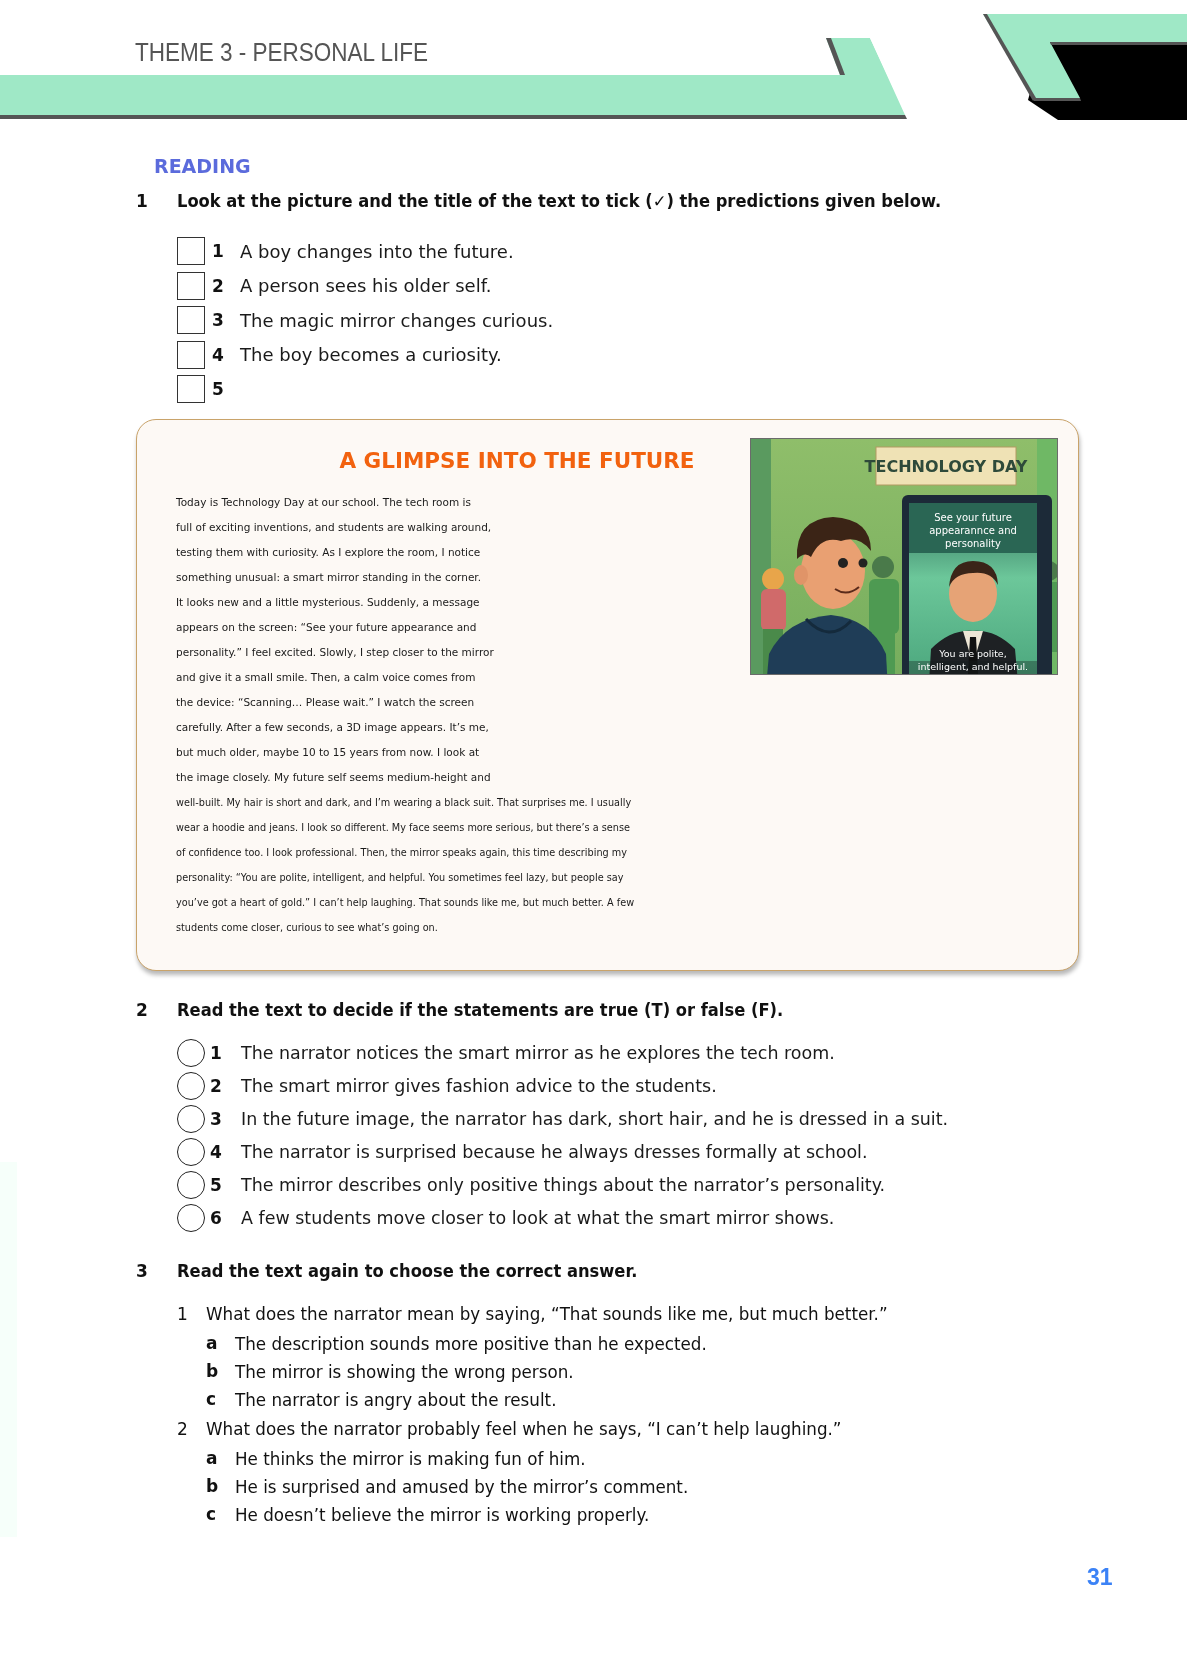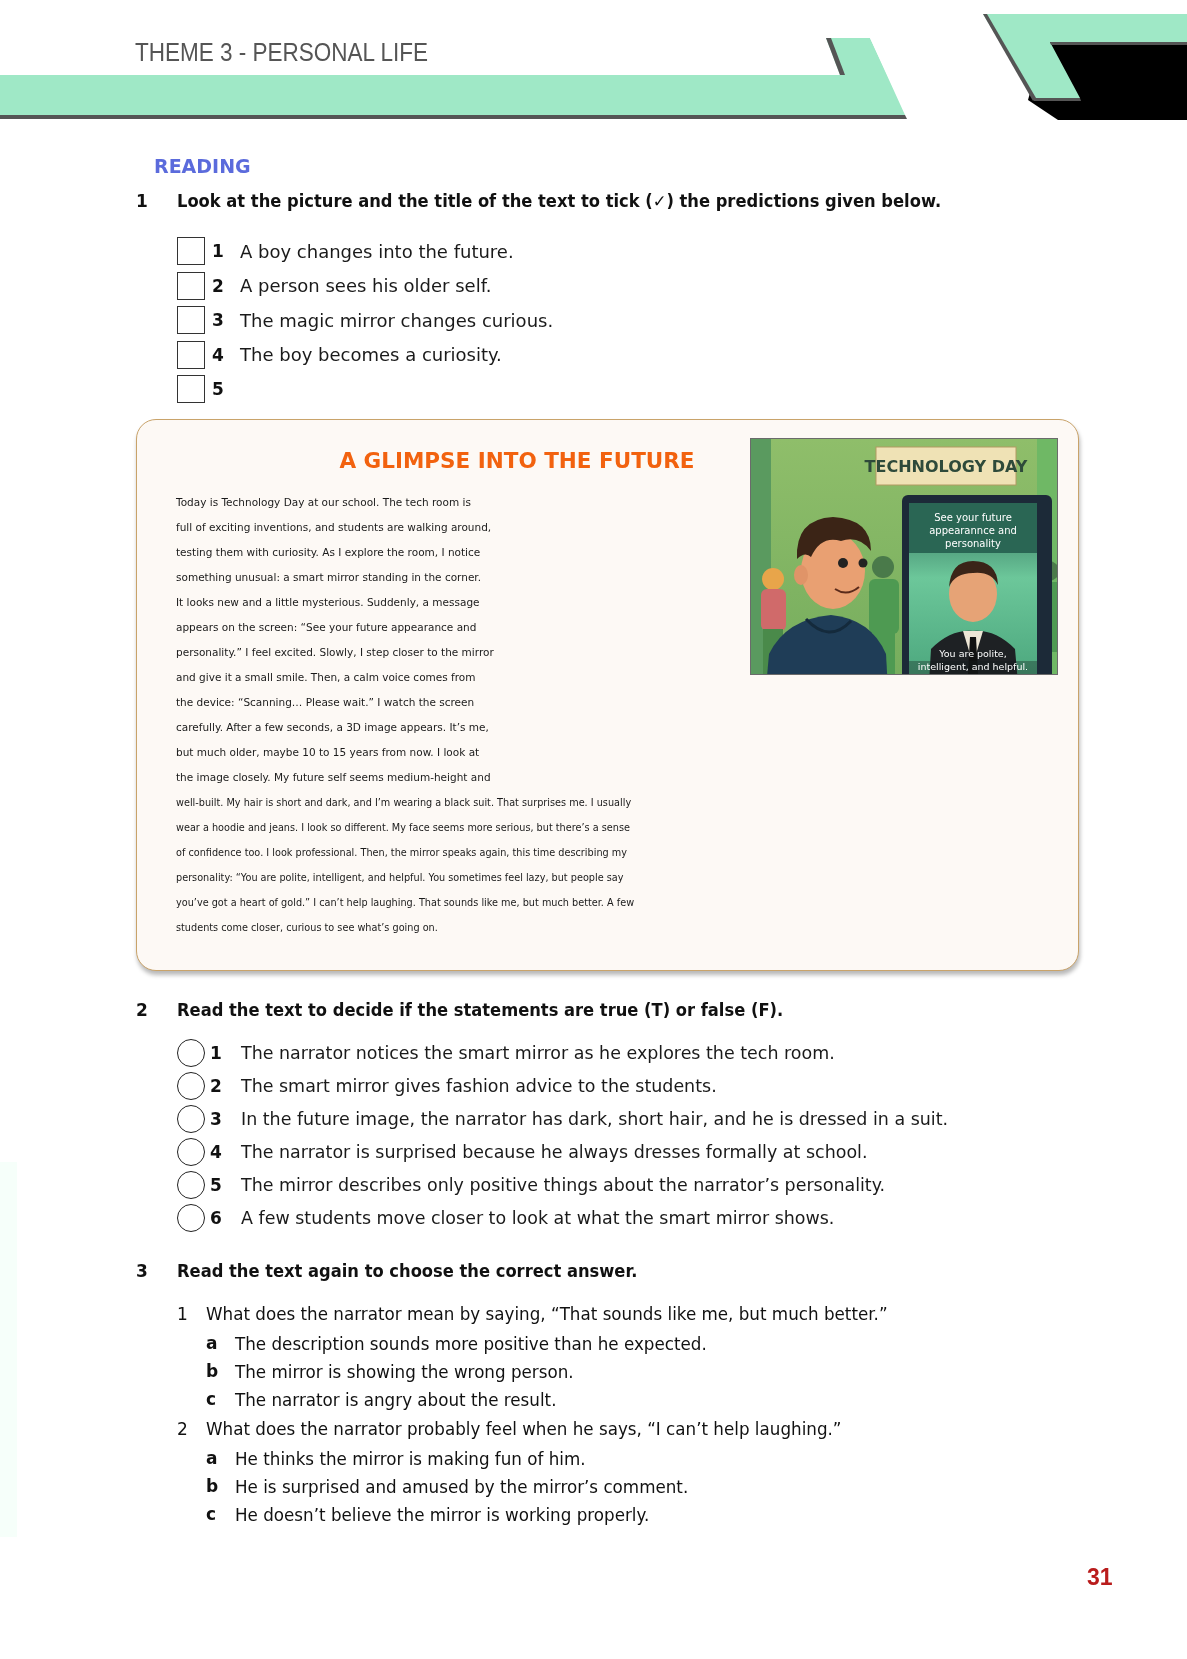--- a/index.html
+++ b/index.html
@@ -46,21 +46,21 @@
 
   
   .mc { position:absolute; left:177px; top:1298px; }
   .question { display:flex; font-size:18px; height:31px; align-items:center; white-space:nowrap; }
   .question .qnum { width:29px; font-size:17px; }
   .question .qtext { transform:scaleX(0.93); transform-origin:left center; }
   .option { display:flex; height:28px; align-items:center; padding-left:29px; white-space:nowrap; cursor:pointer; }
   .option .letter { width:29px; font-weight:bold; font-size:17px; }
   .option .otext { font-size:18px; transform:scaleX(0.93); transform-origin:left center; }
 
-  .page-number { position:absolute; left:1087px; top:1564px; font-family:"Liberation Sans", sans-serif; font-weight:bold; font-size:23px; color:#b91c1c; }
+  .page-number { position:absolute; left:1087px; top:1564px; font-family:"Liberation Sans", sans-serif; font-weight:bold; font-size:23px; color:#3b82f6; }
 </style>
 </head>
 <body>
 
 <div class="header">
   <svg width="1187" height="125" viewBox="0 0 1187 125">
 
     <polygon points="0,115 905,115 907,119 0,119" fill="#555"></polygon>
 
     <polygon points="0,75 840,75 826,38 870,38 905,115 0,115" fill="#9fe8c6"></polygon>

